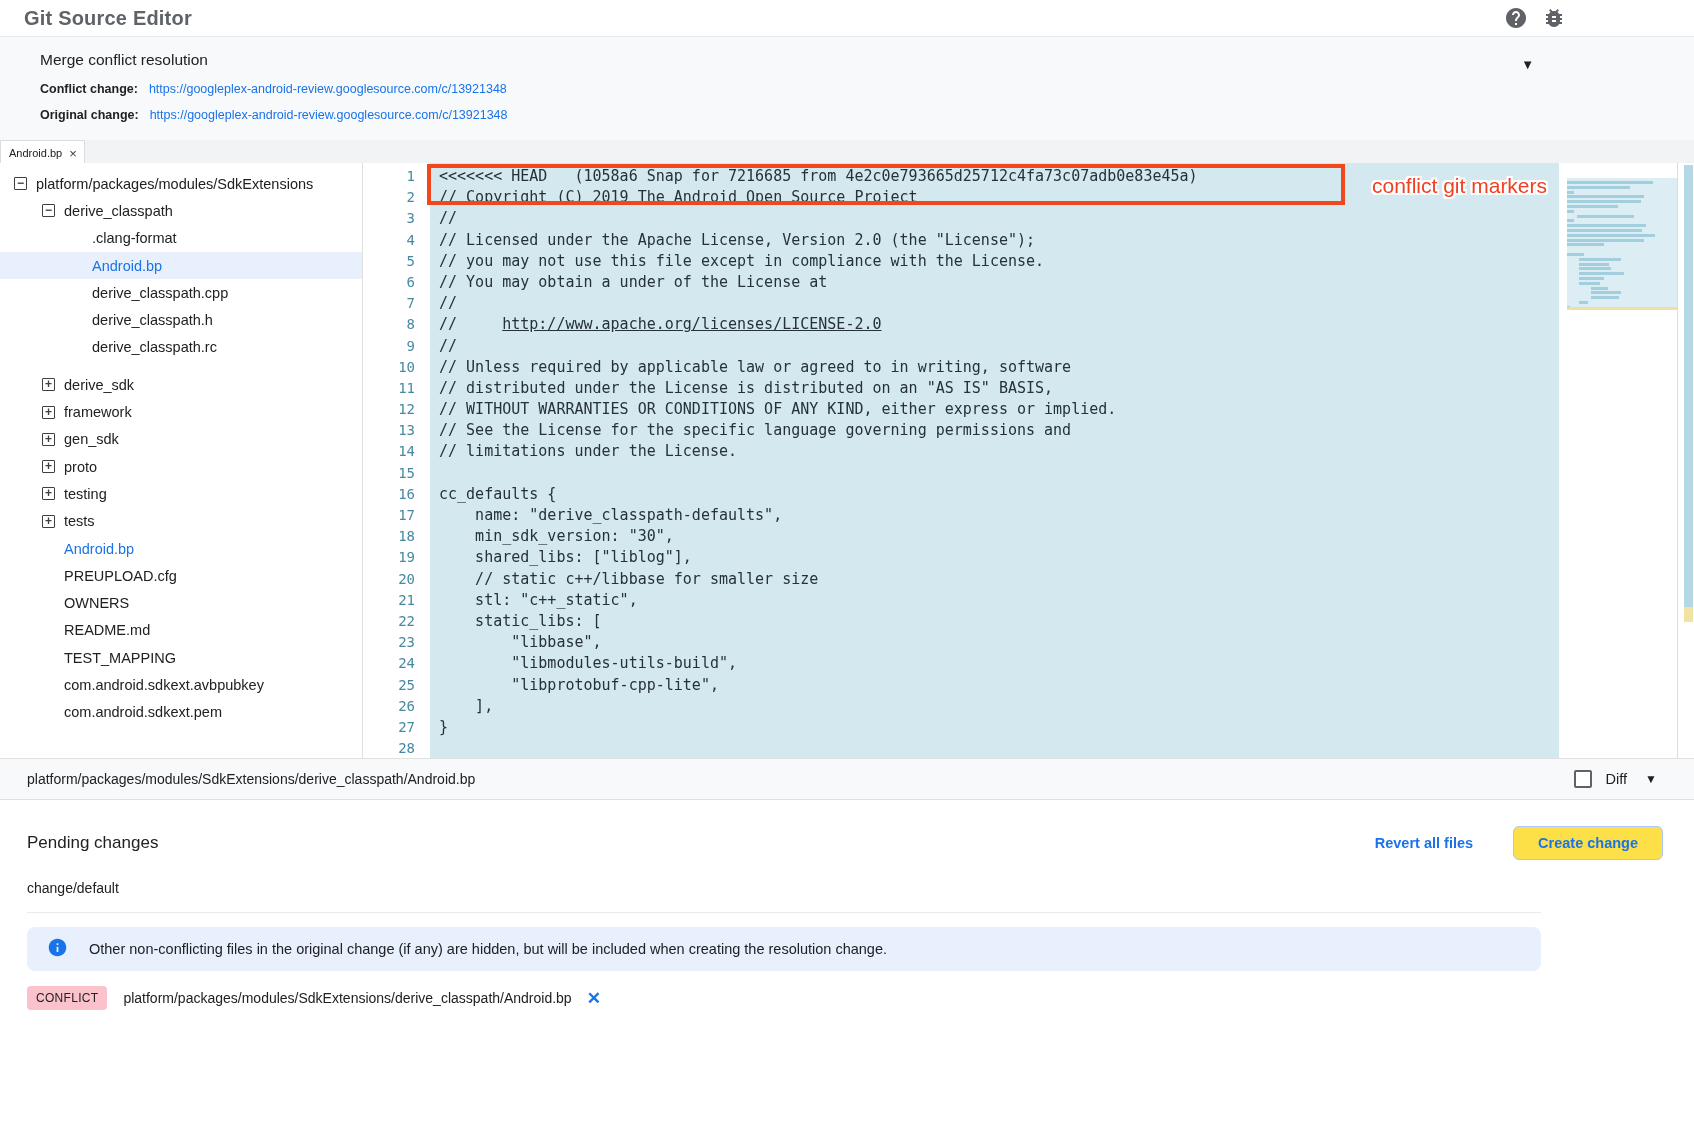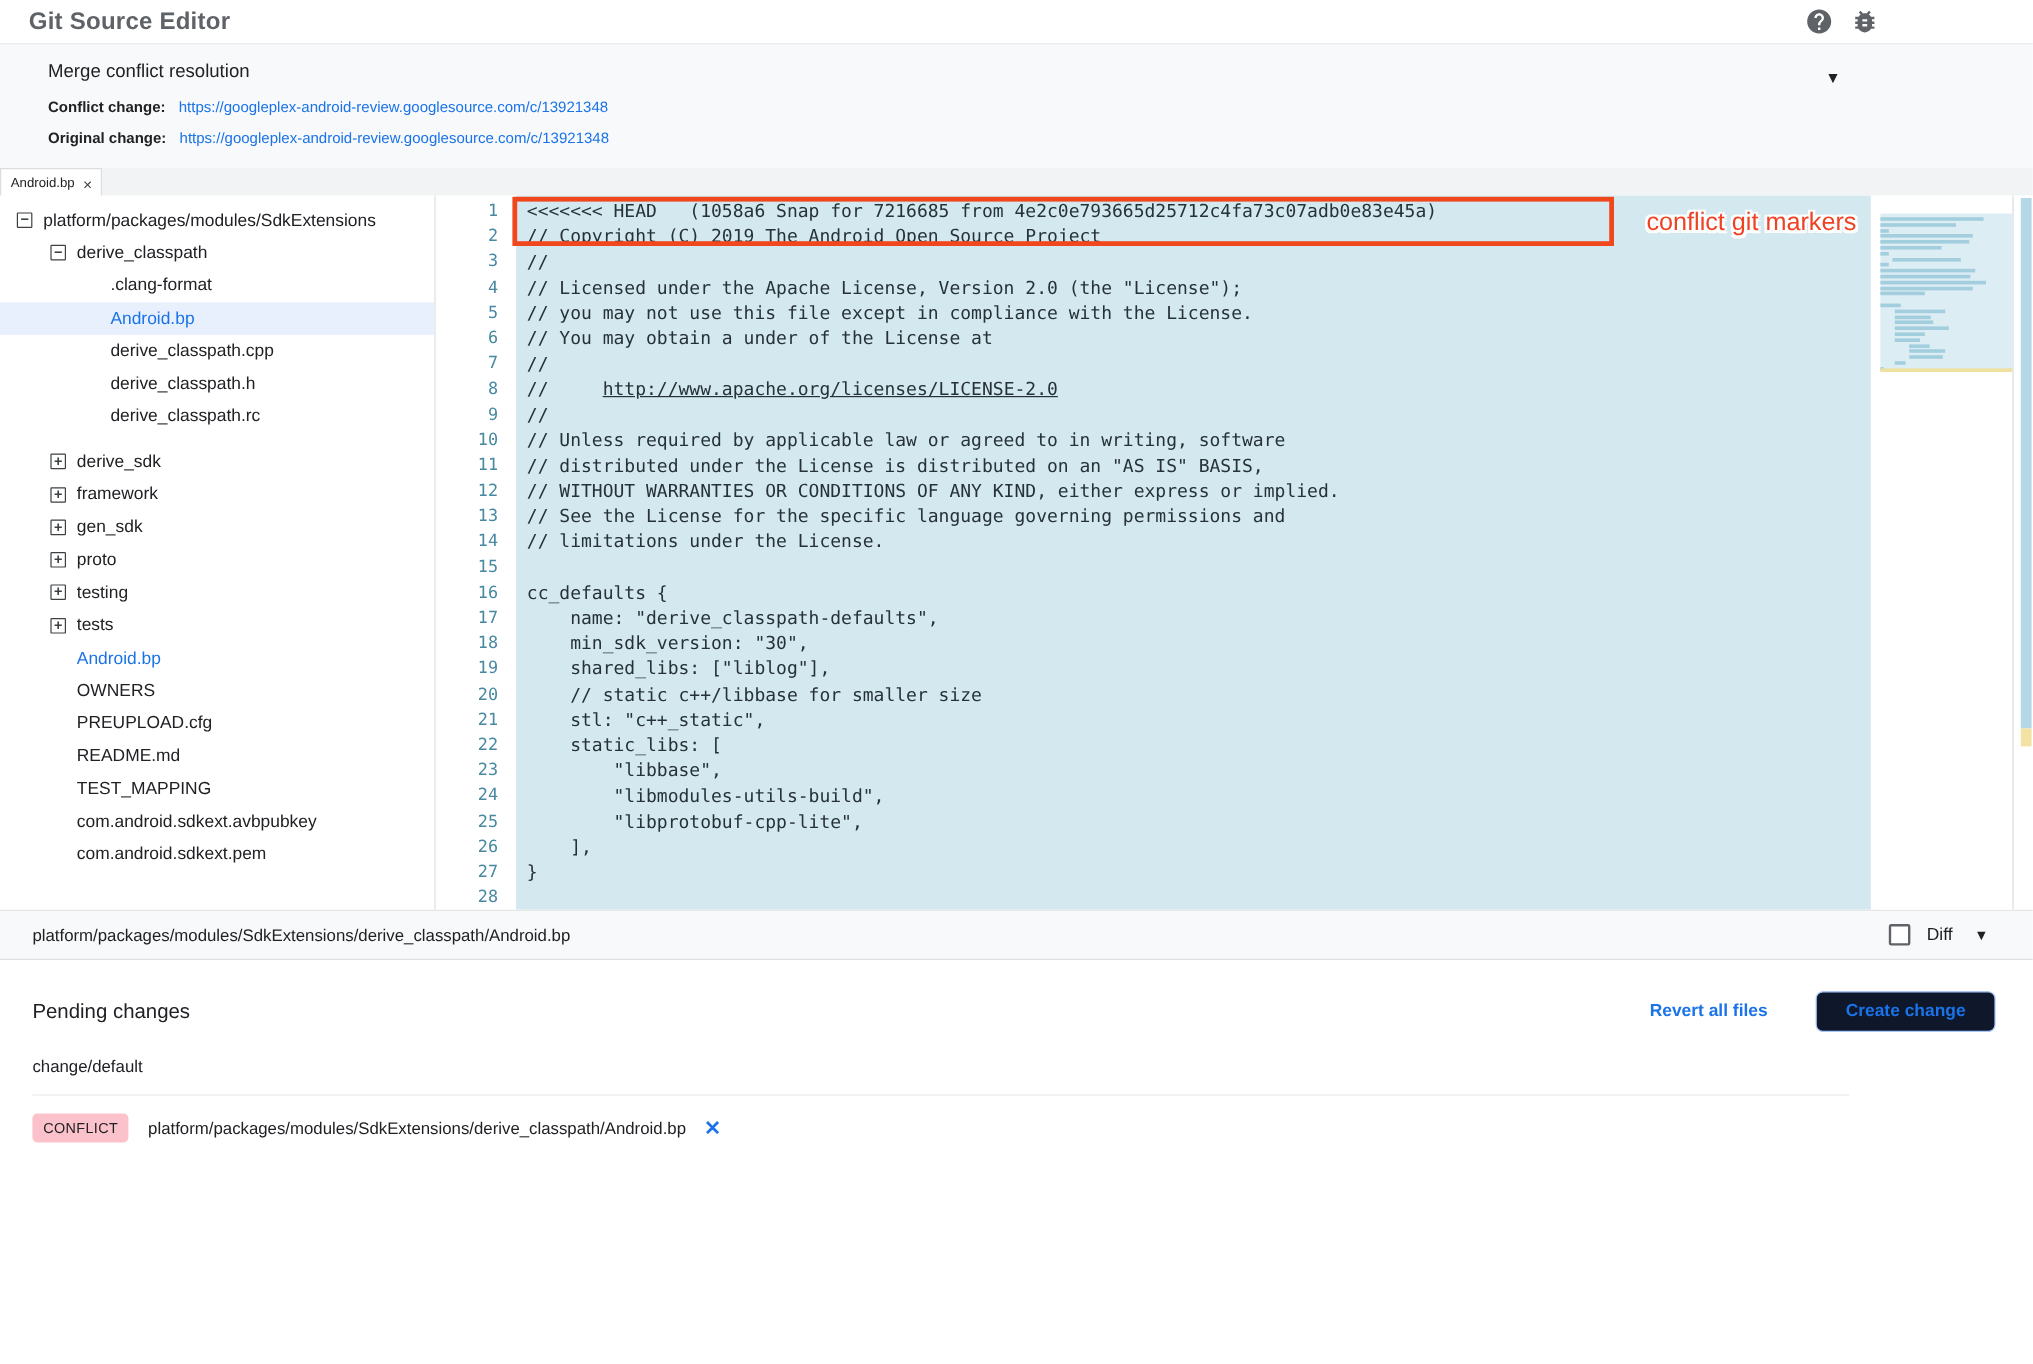--- a/index.html
+++ b/index.html
@@ -61,21 +61,21 @@
   .pathbar .fpath { flex:1; font-size:14px; color:#202124; }
   .diffbox { width:18px; height:18px; border:2px solid #5f6368; border-radius:2px; background:#fff; cursor:pointer; }
   .difflbl { font-size:14.5px; margin:0 18px 0 14px; }
   .diffcaret { font-size:12px; color:#202124; cursor:pointer; }
 
   
   .pending { padding:26px 31px 0 27px; }
   .pend-head { display:flex; align-items:center; }
   .pend-title { font-size:17px; color:#202124; flex:1; }
   .revert-btn { color:#1a73e8; font-size:14.5px; font-weight:700; background:none; border:none; cursor:pointer; margin-right:40px; font-family:inherit; }
-  .create-btn { color:#1a73e8; font-size:14.5px; font-weight:700; background:#0f172a; border:1px solid #a8c7fa; border-radius:6px; padding:8px 24px; cursor:pointer; font-family:inherit; }
+  .create-btn { color:#1a73e8; font-size:14.5px; font-weight:700; background:#fde047; border:1px solid #a8c7fa; border-radius:6px; padding:8px 24px; cursor:pointer; font-family:inherit; }
   .branch { font-size:14px; margin-top:20px; color:#202124; }
   .pend-hr { border:none; border-top:1px solid #e8eaed; margin:16px 122px 0 0; }
   .info-banner { margin:14px 122px 0 0; background:#e8f0fe; border-radius:8px; height:44px; display:flex; align-items:center; padding:0 20px; gap:21px; }
   .info-banner .itxt { font-size:14.5px; color:#202124; }
   .conflict-row { margin-top:15px; display:flex; align-items:center; }
   .conflict-badge { background:#fbc2cb; color:#202124; font-size:12px; letter-spacing:.3px; padding:5px 9px; border-radius:4px; font-weight:500; }
   .conflict-path { font-size:14px; margin-left:16px; }
   .conflict-x { color:#1a73e8; font-size:17px; font-weight:700; margin-left:15px; cursor:pointer; }
 </style>
 </head>
@@ -161,24 +161,24 @@
         <span class="tlabel">testing</span>
       </div>
       <div class="trow" style="padding-left: 42px;">
         <span class="tgl">+</span>
         <span class="tlabel">tests</span>
       </div>
       <div class="trow mod" style="padding-left: 64px;">
         <span class="tlabel">Android.bp</span>
       </div>
       <div class="trow" style="padding-left: 64px;">
+        <span class="tlabel">PREUPLOAD.cfg</span>
+      </div>
+      <div class="trow" style="padding-left: 64px;">
         <span class="tlabel">OWNERS</span>
-      </div>
-      <div class="trow" style="padding-left: 64px;">
-        <span class="tlabel">PREUPLOAD.cfg</span>
       </div>
       <div class="trow" style="padding-left: 64px;">
         <span class="tlabel">README.md</span>
       </div>
       <div class="trow" style="padding-left: 64px;">
         <span class="tlabel">TEST_MAPPING</span>
       </div>
       <div class="trow" style="padding-left: 64px;">
         <span class="tlabel">com.android.sdkext.avbpubkey</span>
       </div>
@@ -302,18 +302,24 @@
 </div>
 
 <section class="pending">
   <div class="pend-head">
     <div class="pend-title">Pending changes</div>
     <button class="revert-btn">Revert all files</button>
     <button class="create-btn">Create change</button>
   </div>
   <div class="branch">change/default</div>
   <hr class="pend-hr">
+  <div class="info-banner">
+    <span><svg width="21" height="21" viewBox="0 0 24 24" fill="#1a73e8">
+          <path d="M12 2C6.48 2 2 6.48 2 12s4.48 10 10 10 10-4.48 10-10S17.52 2 12 2zm1 15h-2v-6h2v6zm0-8h-2V7h2v2z"></path>
+        </svg></span>
+    <span class="itxt">Other non-conflicting files in the original change (if any) are hidden, but will be included when creating the resolution change.</span>
+  </div>
   <div class="conflict-row">
     <span class="conflict-badge">CONFLICT</span>
     <span class="conflict-path">platform/packages/modules/SdkExtensions/derive_classpath/Android.bp</span>
     <span class="conflict-x">✕</span>
   </div>
 </section>
 
 </body></html>

